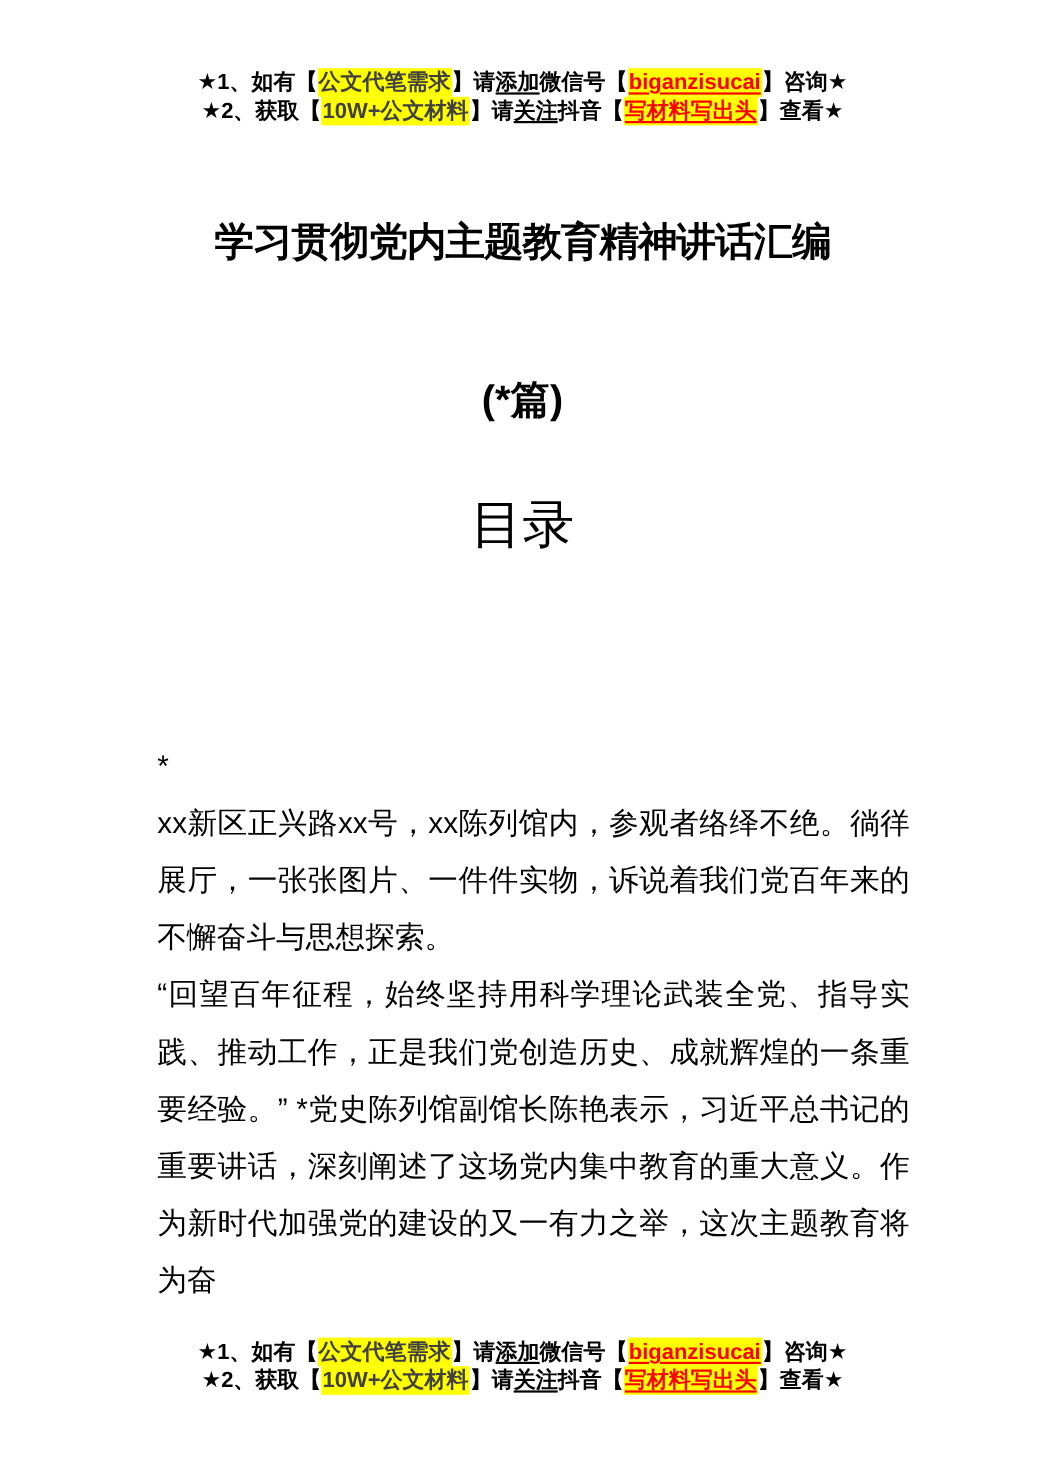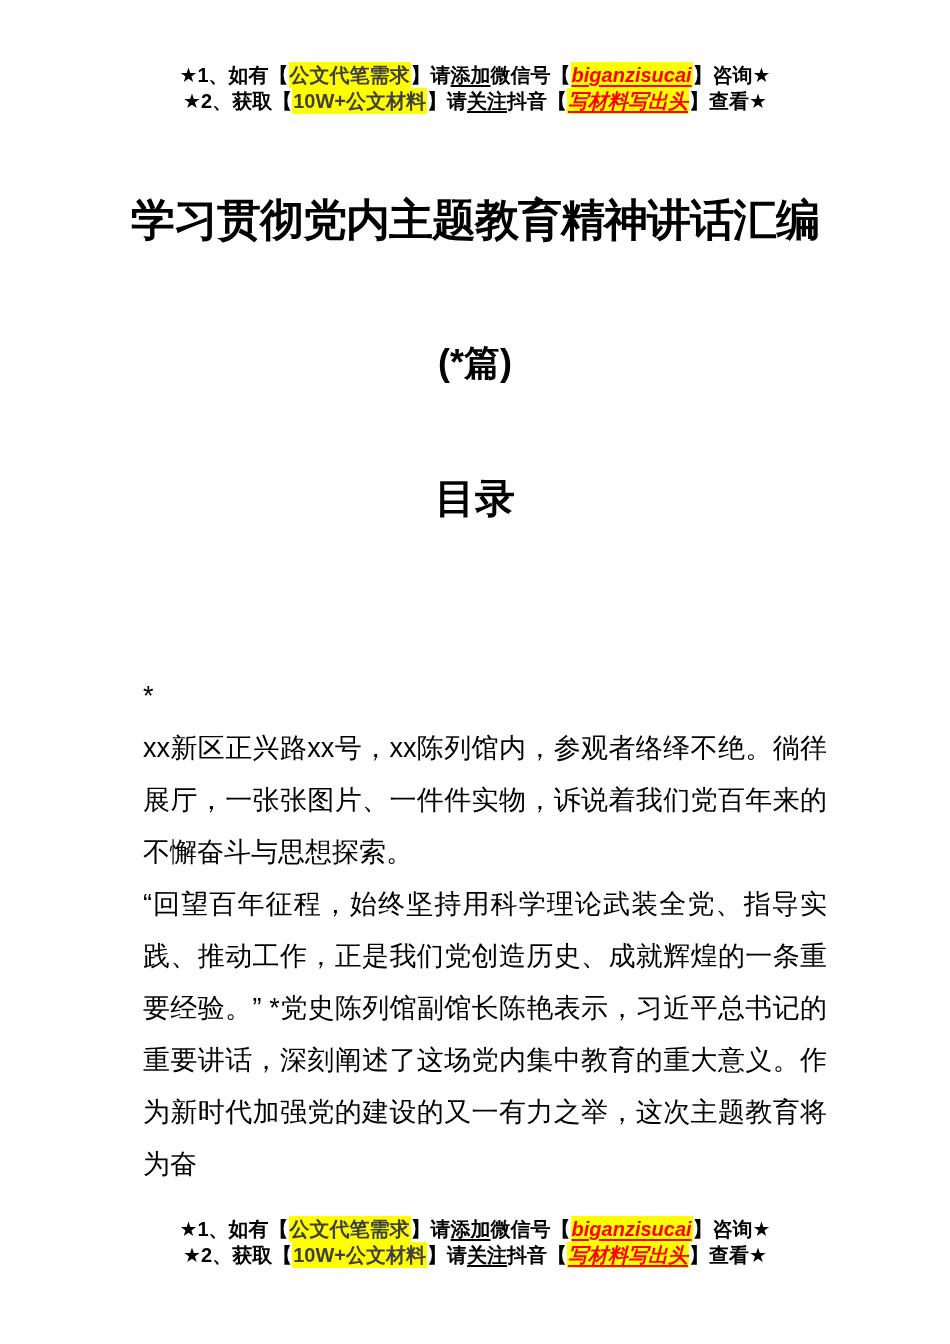--- a/index.html
+++ b/index.html
@@ -20,36 +20,36 @@
     white-space:nowrap;
   }
   .promo-header { top:62px; }
   .promo-footer { top:1216px; }
   .seg { font-weight:bold; }
   .seg-b   { font-weight:bold; }
   .seg-r   { font-weight:bold; }
   .seg-bu  { font-weight:bold; text-decoration:underline; text-underline-offset:3px;text-align:center; }
   .seg-hl  { font-weight:bold; background:#ffff00; color:#404040; padding:2px 1px; }
   .seg-hlu { font-weight:bold; background:#ffff00; color:#ff0000; padding:2px 1px;
-             text-decoration:underline; text-underline-offset:3px;font-style:italic; }
+             text-decoration:underline; text-underline-offset:3px; }
   .doc-title {
     position:absolute; top:197px; left:0; right:0;
     text-align:center;
-    font-size:44px; line-height:46px; font-weight:bold;
+    font-size:36px; line-height:46px; font-weight:bold;
     letter-spacing:-1px;
   }
   .doc-subtitle {
     position:absolute; top:342px; left:0; right:0;
     text-align:center;
     font-size:36px; line-height:42px; font-weight:bold;
   }
   .toc-heading {
-    position:absolute; top:477px; left:0; right:0;
+    position:absolute; top:456px; left:0; right:0;
     text-align:center;
-    font-size:40px; line-height:42px; font-weight:bold;
+    font-size:47px; line-height:42px; font-weight:normal;
   }
   .body-text {
     position:absolute; top:670px; left:143px;
     width:684px;
     font-size:27px; line-height:52px;
     text-align:justify;
     color:#000000;
   }
   .body-text p { margin:0; padding:0; }
 </style>

